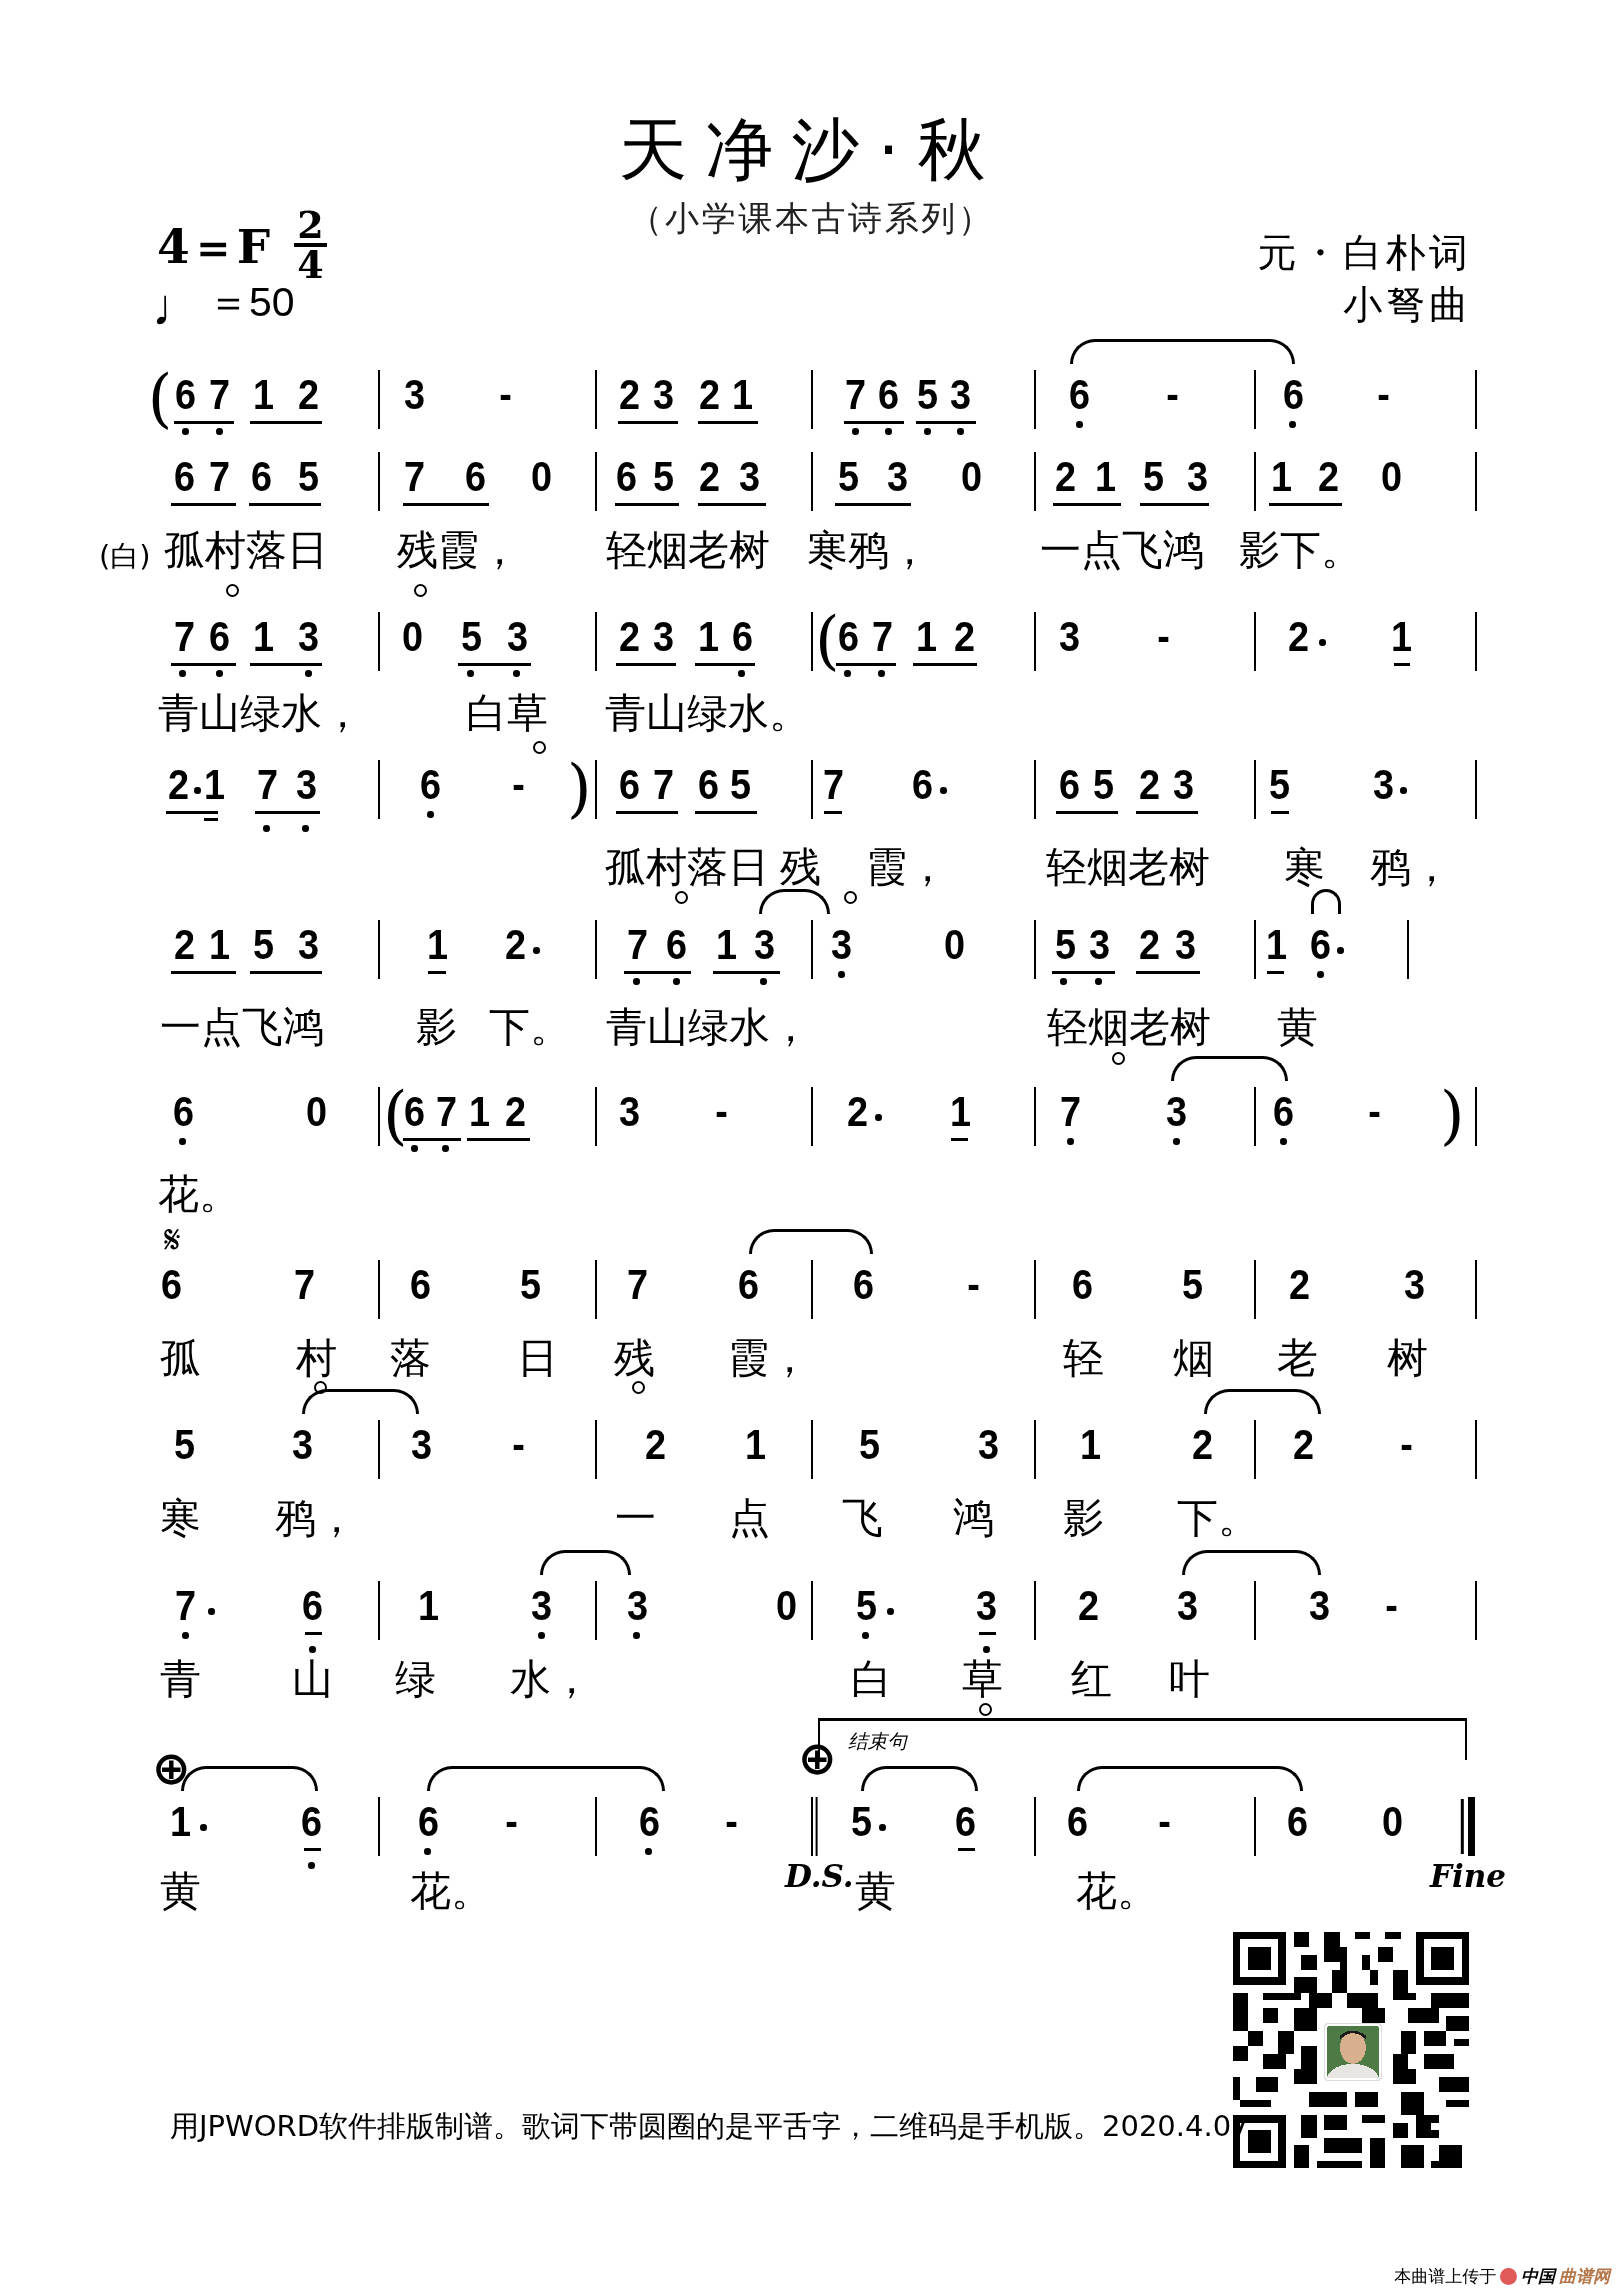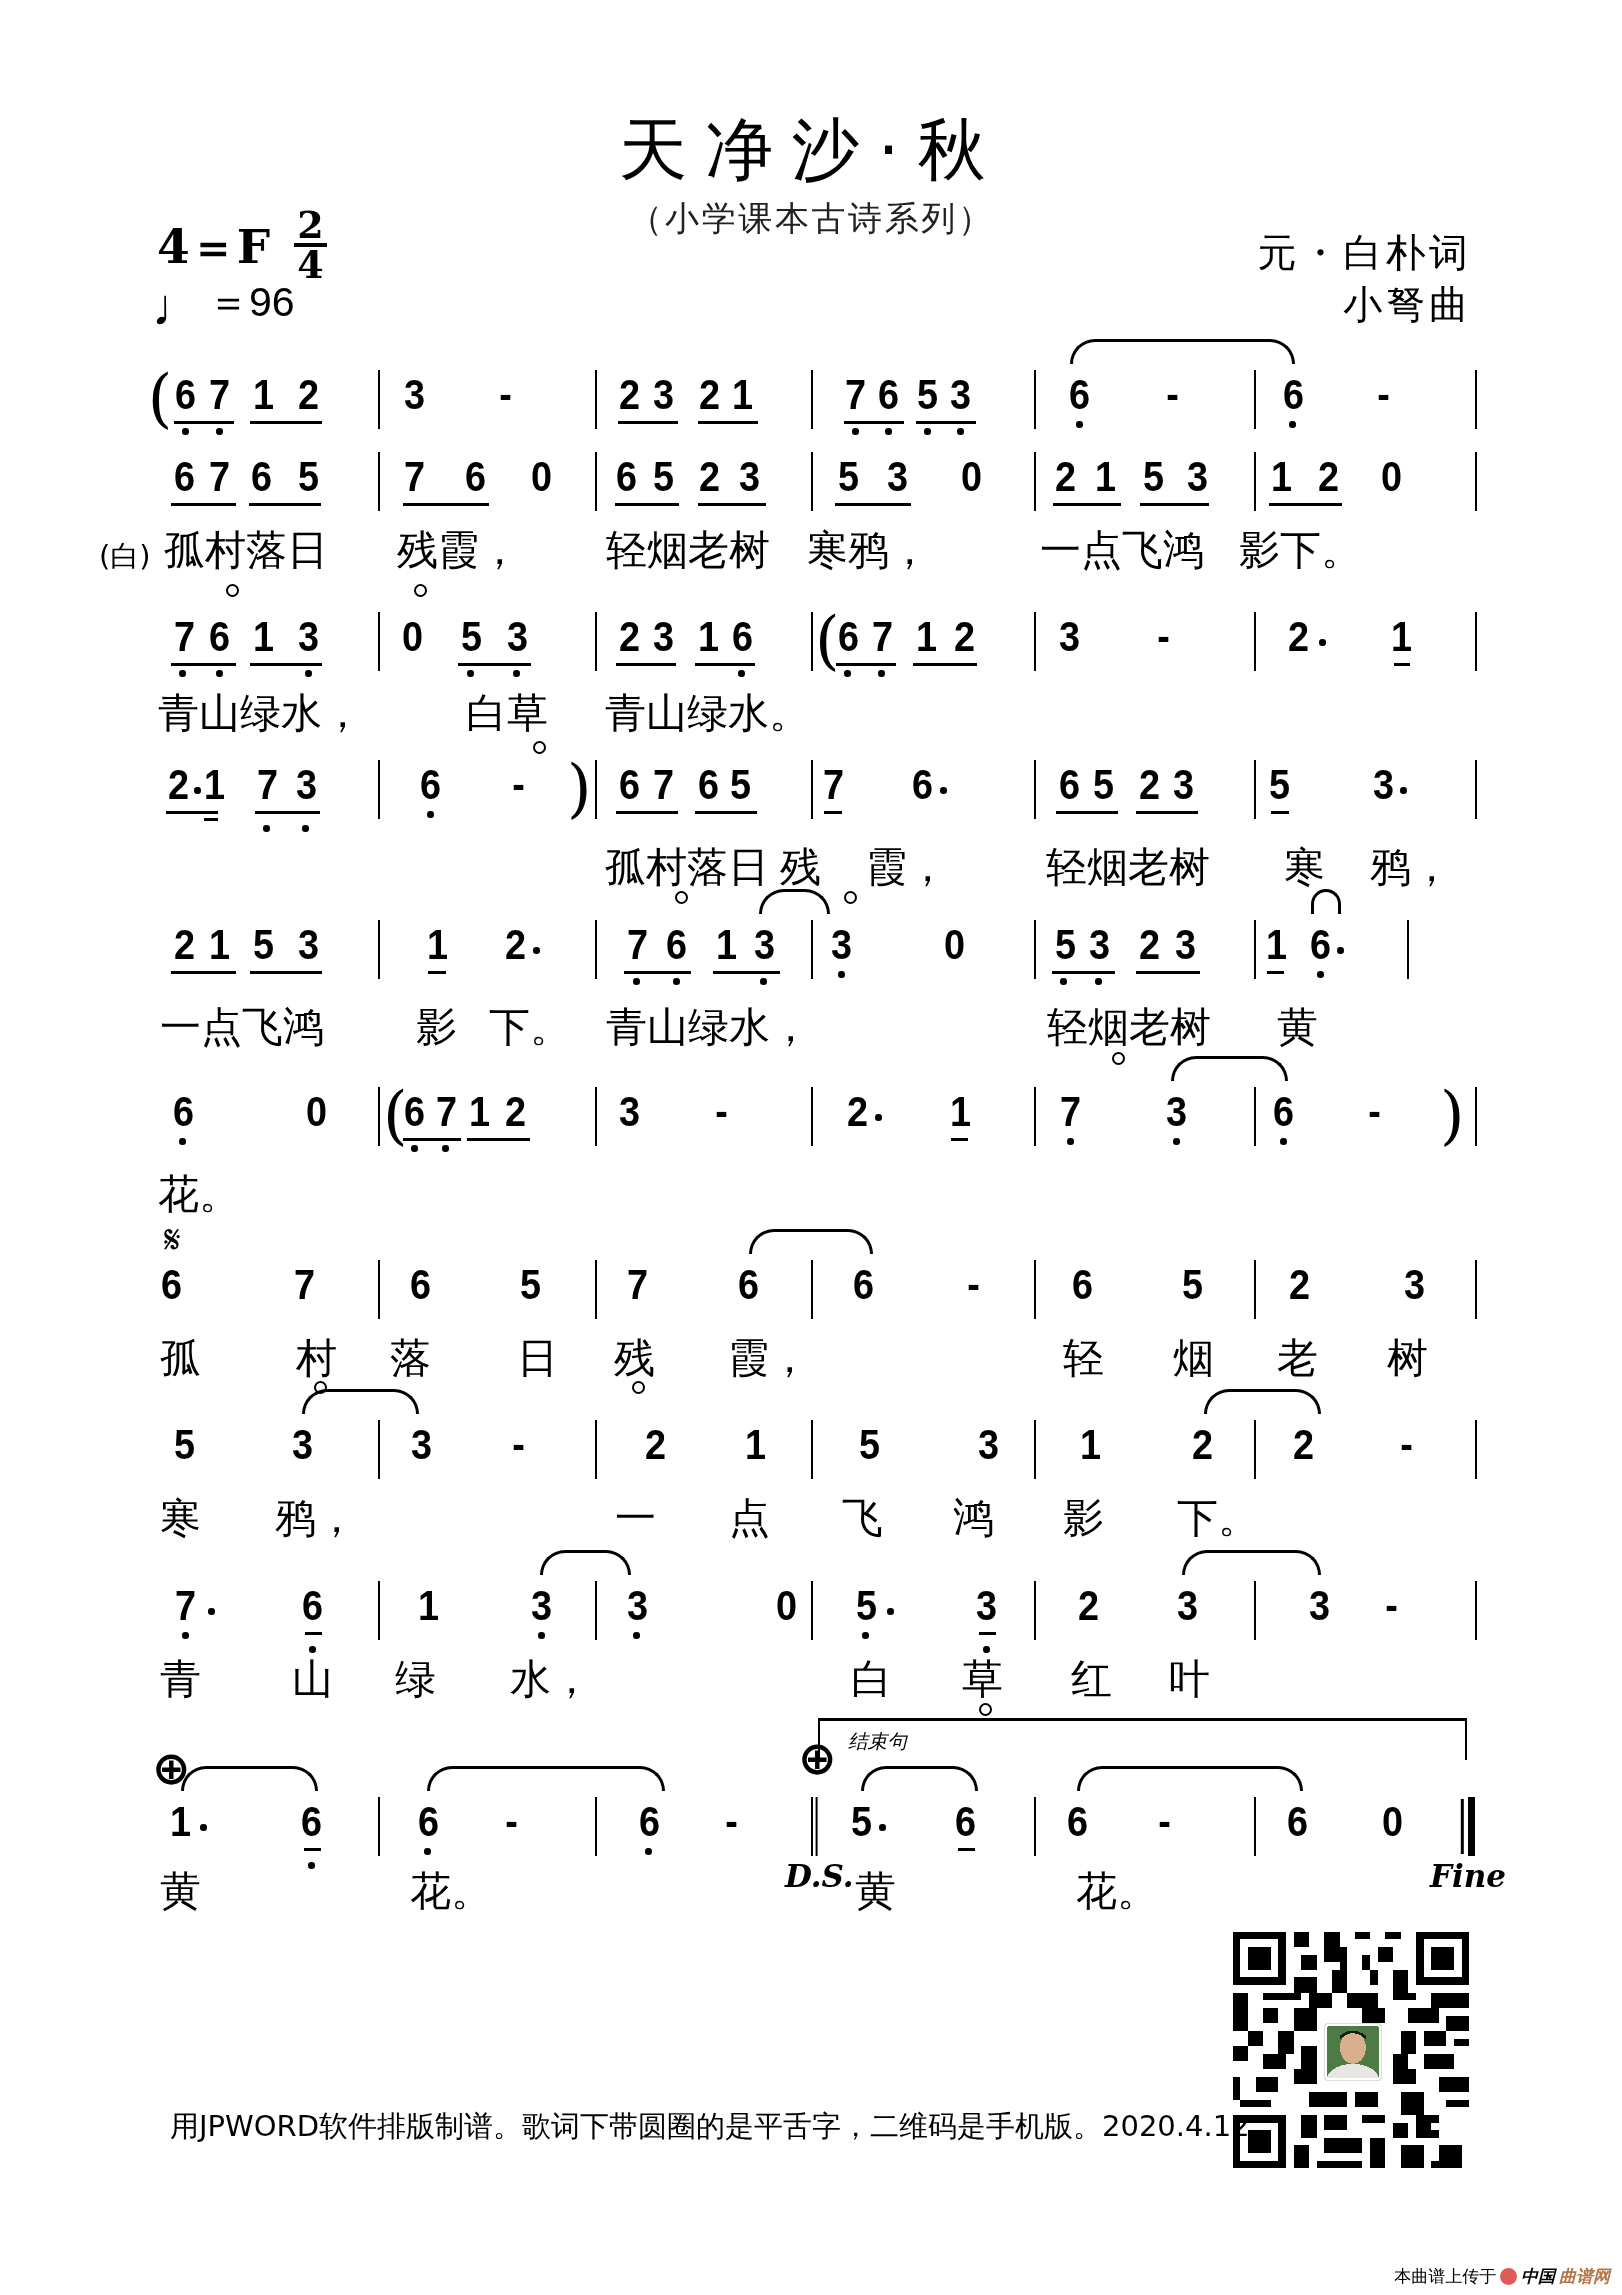--- a/index.html
+++ b/index.html
@@ -50,21 +50,21 @@
 <div class="abs title">天净沙·秋</div>
 <div class="abs subtitle">（小学课本古诗系列）</div>
 <div class="abs key">4＝F</div>
 <div class="abs timesig">
   <div>2</div>
   <div class="line"></div>
   <div>4</div>
 </div>
 <div class="abs tempo">
   <span class="note">♩</span>
-  <span>＝96</span>
+  <span>＝50</span>
 </div>
 <div class="abs credit" style="top:226px">元・白朴词</div>
 <div class="abs credit" style="top:278px">小弩曲</div>
 
 <div class="row" style="top:363px">
   <span class="paren" style="left:-9.2px">(</span>
   <span class="n" style="left:14.4px">6</span>
   <span class="n" style="left:48px">7</span>
   <span class="ul" style="left:17px;width:60px"></span>
   <span class="dot" style="left:25px"></span>
@@ -565,20 +565,20 @@
         <rect x="27" y="31" width="4" height="1"></rect>
     </g>
     <rect x="13" y="13" width="7.5" height="7.5" rx="0.6" fill="#fff" stroke="#ddd" stroke-width="0.2"></rect>
     <rect x="13.3" y="13.3" width="6.9" height="6.9" rx="0.5" fill="#4e7a45"></rect>
     <ellipse cx="16.75" cy="16.2" rx="1.7" ry="2.1" fill="#d9b08e"></ellipse>
     <path d="M15 15.2 Q16.75 13.4 18.5 15.2 L18.4 14.6 Q16.75 13.3 15.1 14.6 Z" fill="#1a1a1a"></path>
     <path d="M13.3 20.2 Q14 18.4 16.75 18.3 Q19.5 18.4 20.2 20.2 Z" fill="#e8e6e2"></path>
   </svg>
 </div>
 
-<div class="abs footer">用JPWORD软件排版制谱。歌词下带圆圈的是平舌字，二维码是手机版。2020.4.12</div>
+<div class="abs footer">用JPWORD软件排版制谱。歌词下带圆圈的是平舌字，二维码是手机版。2020.4.07</div>
 <div class="abs watermark">
   <span>本曲谱上传于</span>
   <span class="wm-logo"></span>
   <span class="wm-brand">中国</span>
   <span class="wm-sub">曲谱网</span>
 </div>
 
 
 </body></html>

